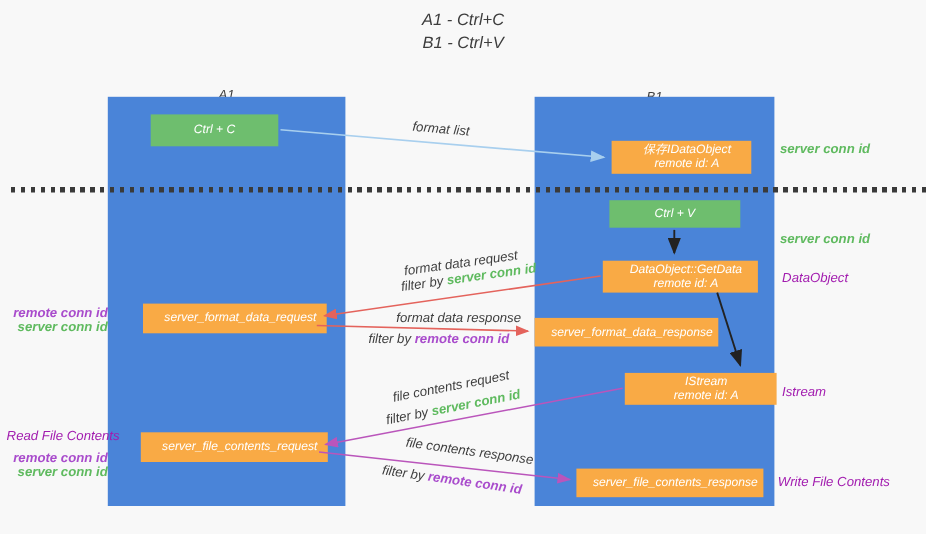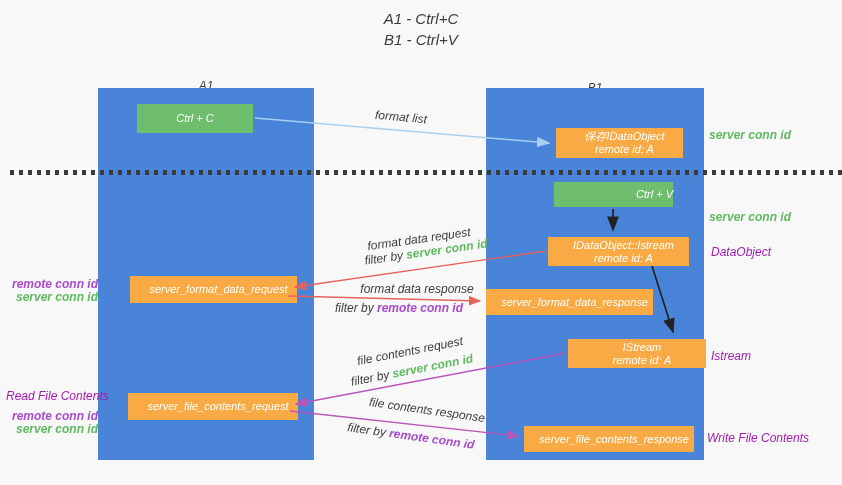--- a/index.html
+++ b/index.html
@@ -53,26 +53,26 @@
 
   <div class="node green" style="left:137px;top:104px;width:116px;height:29px;">
     <div>Ctrl + C</div>
   </div>
 
   <div class="node orange" style="left:556px;top:128px;width:117px;height:30px;">
     <div>保存IDataObject</div>
     <div>remote id: A</div>
   </div>
 
-  <div class="node green" style="left:554px;top:182px;width:119px;height:25px;align-items:flex-end;">
+  <div class="node green" style="left:554px;top:182px;width:119px;height:25px;">
     <div>Ctrl + V</div>
   </div>
 
   <div class="node orange" style="left:548px;top:237px;width:131px;height:29px;">
-    <div>IDataObject::Istream</div>
+    <div>DataObject::GetData</div>
     <div>remote id: A</div>
   </div>
 
   <div class="node orange" style="left:486px;top:289px;width:157px;height:26px;">
     <div>server_format_data_response</div>
   </div>
 
   <div class="node orange" style="left:130px;top:276px;width:157px;height:27px;">
     <div>server_format_data_request</div>
   </div>

